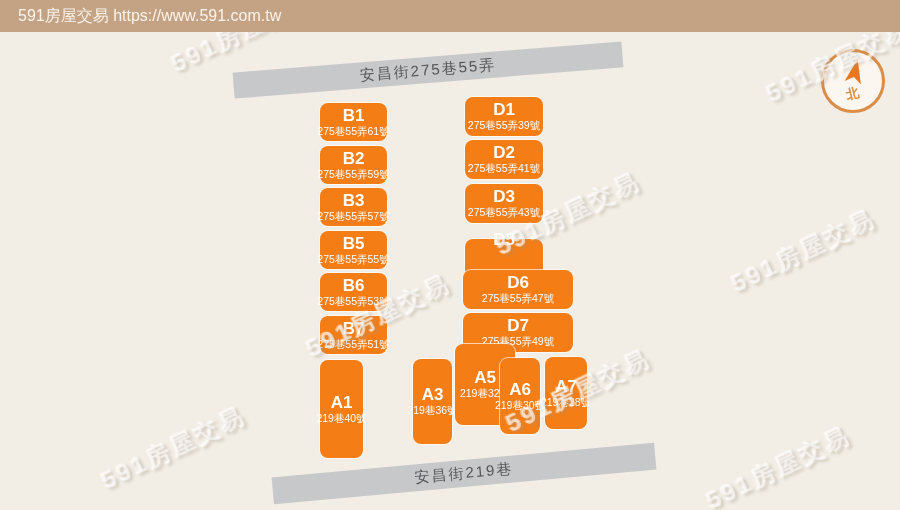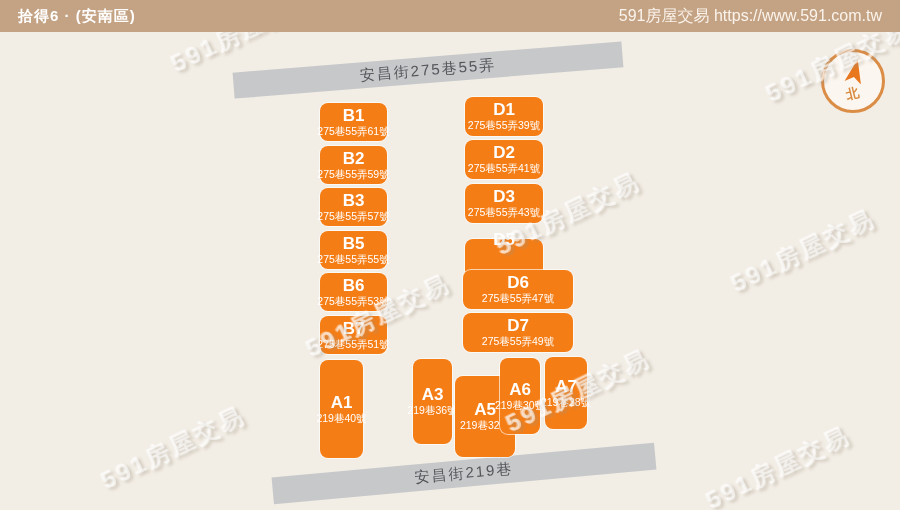--- a/index.html
+++ b/index.html
@@ -69,32 +69,31 @@
   .b1,.b2,.b3,.b5,.b6,.b7{left:320px;width:67px;height:38px;}
   .b1{top:71px;}.b2{top:114px;}.b3{top:156px;}.b5{top:199px;}.b6{top:241px;}.b7{top:284px;}
   
   .d1,.d2,.d3,.d5{left:465px;width:78px;height:39px;}
   .d6,.d7{left:463px;width:110px;height:39px;}
   .d1{top:65px;}.d2{top:108px;}.d3{top:152px;}.d5{top:207px;gap:24px;}.d6{top:238px;}.d7{top:281px;}
   
   .a1{left:320px;top:328px;width:43px;height:98px;}
   .a2{left:367px;top:327px;width:42px;height:93px;}
   .a3{left:413px;top:327px;width:39px;height:85px;}
-  .a5{left:455px;top:344px;width:60px;height:81px;}
+  .a5{left:455px;top:312px;width:60px;height:81px;}
   .a6{left:500px;top:326px;width:40px;height:76px;}
   .a7{left:545px;top:325px;width:42px;height:72px;}
   .a1 .addr,.a2 .addr,.a3 .addr,.a5 .addr,.a6 .addr,.a7 .addr{font-size:10.5px;}
 </style>
 </head>
 <body>
 
 <div class="screen">
 
   <div class="header">
-    <span class="title">拾得6 · (安南區)</span>
     <span class="credit">591房屋交易 https://www.591.com.tw</span>
   </div>
 
   <div class="map">
 
     <span class="wm wm1">591房屋交易</span>
     <span class="wm wm2">591房屋交易</span>
     <span class="wm wm3">591房屋交易</span>
     <span class="wm wm4">591房屋交易</span>
     <span class="wm wm5">591房屋交易</span>

